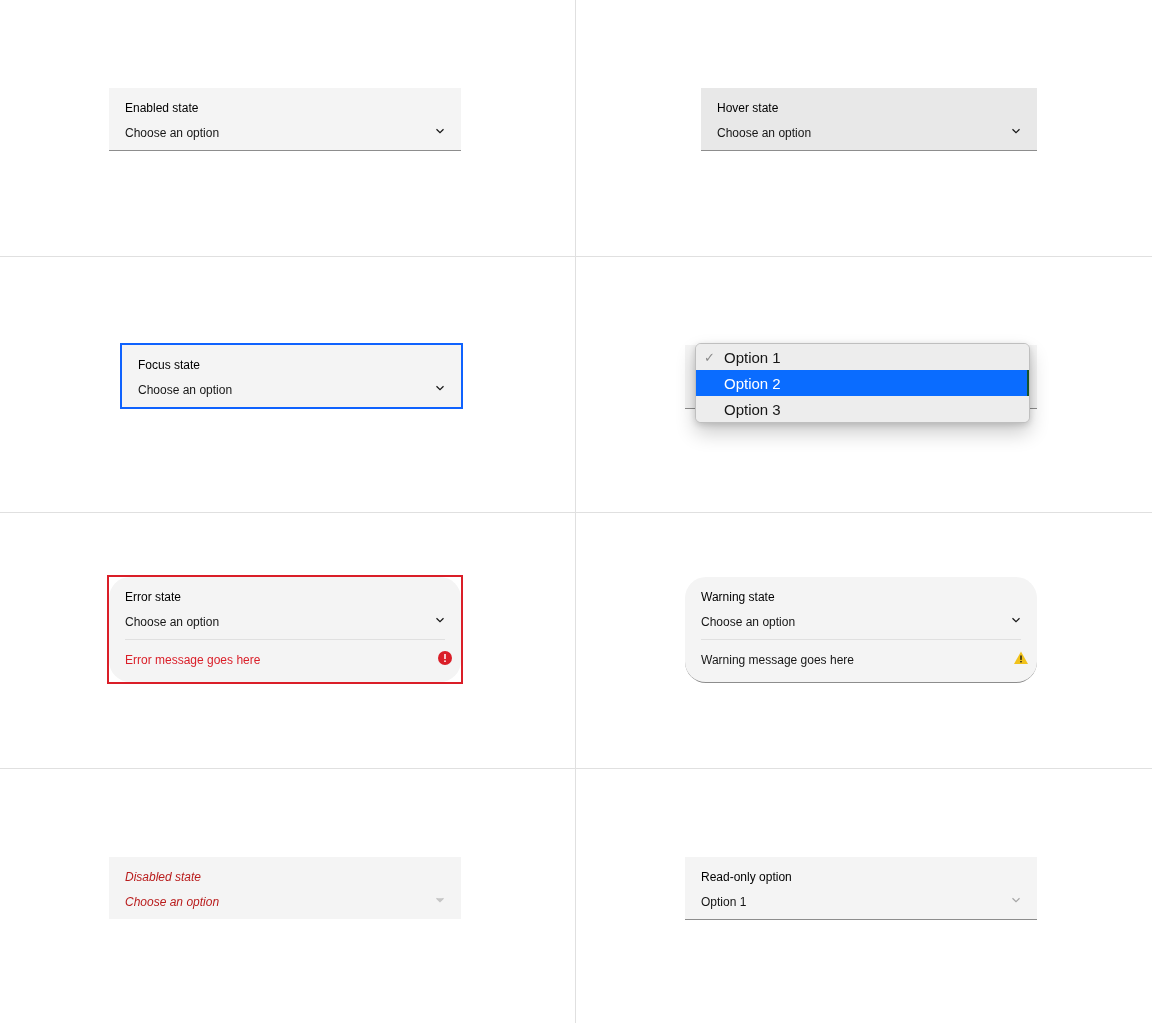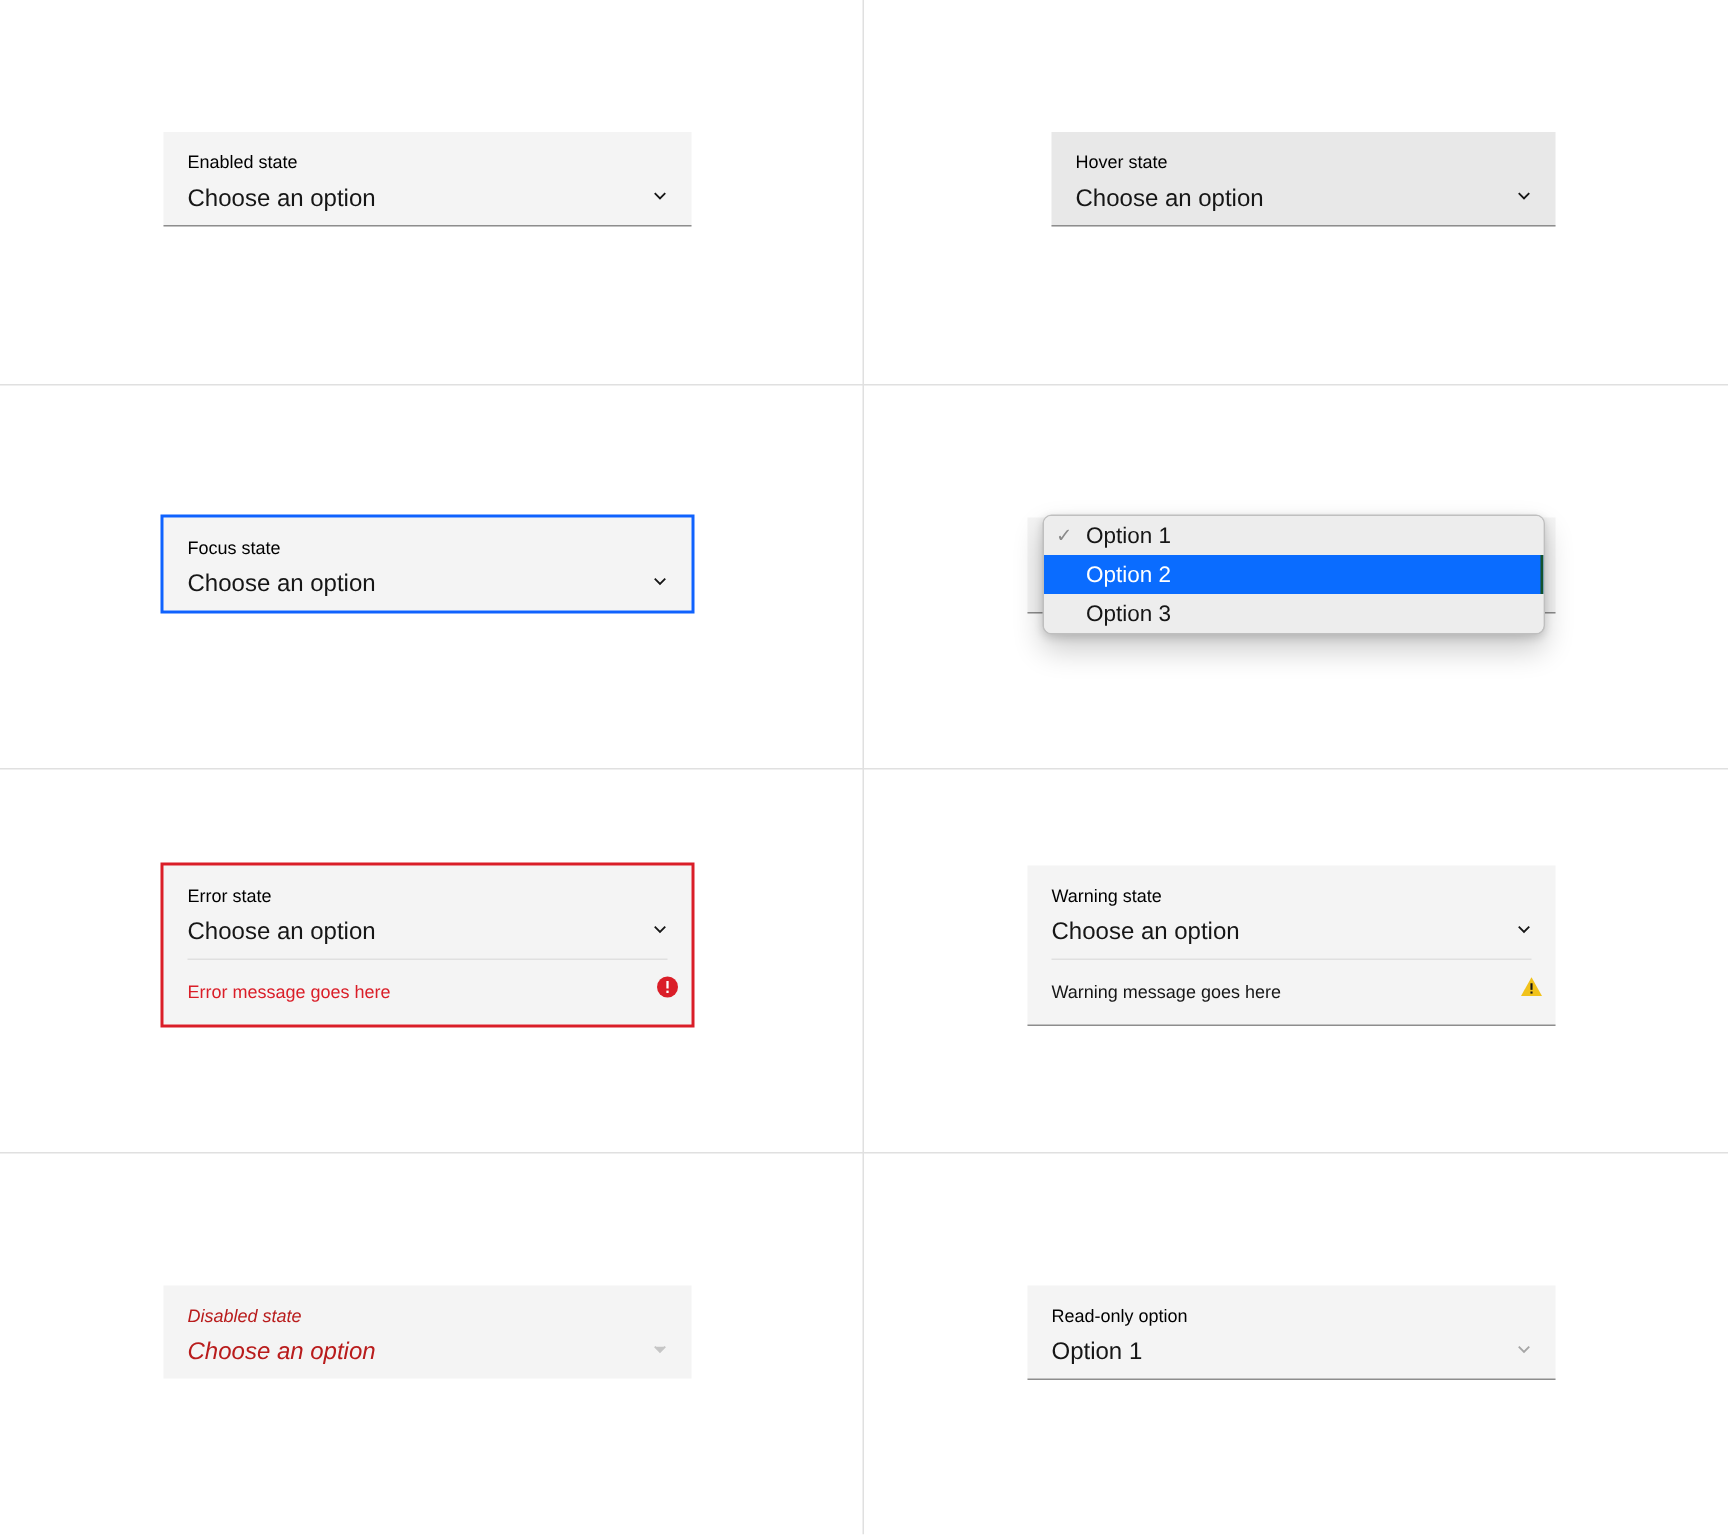--- a/index.html
+++ b/index.html
@@ -9,32 +9,32 @@
     .cell { position: relative; }
     .cell.bt { border-top: 1px solid #e0e0e0; }
     .col-left { border-right: 1px solid #e0e0e0; }
 
     .wrap { position: absolute; width: 352px; }
 
     
     .select { background: #f4f4f4; border: none; border-bottom: 1px solid #8d8d8d; }
     .label { display:block; font-size: 12px; line-height:16px; color: #000000; padding: 12px 16px 0; }
     .field { position: relative; height: 34px; padding: 0 44px 0 16px; display:flex; align-items:center; }
-    .value { font-size: 16px; color:#161616; }
+    .value { font-size: 12px; color:#161616; }
     .chevron { position:absolute; right:14px; top:50%; transform: translateY(-50%); }
 
     
     .hover .select { background: #e8e8e8; margin-left: 16px; }
 
     
     .focus-outline { position:absolute; left:0; top:0; right:0; bottom:0; outline: 2px solid #0f62fe; outline-offset: 0; pointer-events:none; }
     .focus .select { border-bottom: none; }
 
     
-    .tall .select { padding-bottom: 0; }
+    .tall .select { padding-bottom: 0; border-radius: 21px; }
     .divider { height:1px; background:#e0e0e0; margin: 0 16px; }
     .msg-row { display:flex; align-items:center; justify-content:space-between; padding: 10px 8px 12px 16px; }
     .msg { font-size: 12px; }
     .err .msg { color:#da1e28; }
     .err-outline { position:absolute; left:0; top:0; right:0; bottom:0; outline: 2px solid #da1e28; pointer-events:none; }
     .err .select { border-bottom: none; }
     .tall.err .select { }
 
     
     .disabled .select { background: #f4f4f4; border-bottom: none; }
@@ -93,21 +93,21 @@
                 <path d="M4 6 L8 10 L12 6" fill="none" stroke="#161616" stroke-width="1.4"></path>
               </svg>
           </span>
         </div>
       </div>
     </div>
   </div>
 
   <div class="cell col-left bt focus">
     <div class="wrap pos" style="top:88px;">
-      <div class="select" style="position:relative;">
+      <div class="select" style="position:relative;margin-left:13px;">
         <span class="label">Focus state</span>
         <div class="field">
           <span class="value">Choose an option</span>
           <span class="chevron">
             <svg width="14" height="14" viewBox="0 0 16 16">
                 <path d="M4 6 L8 10 L12 6" fill="none" stroke="#161616" stroke-width="1.4"></path>
               </svg>
           </span>
         </div>
         <span class="focus-outline"></span>

